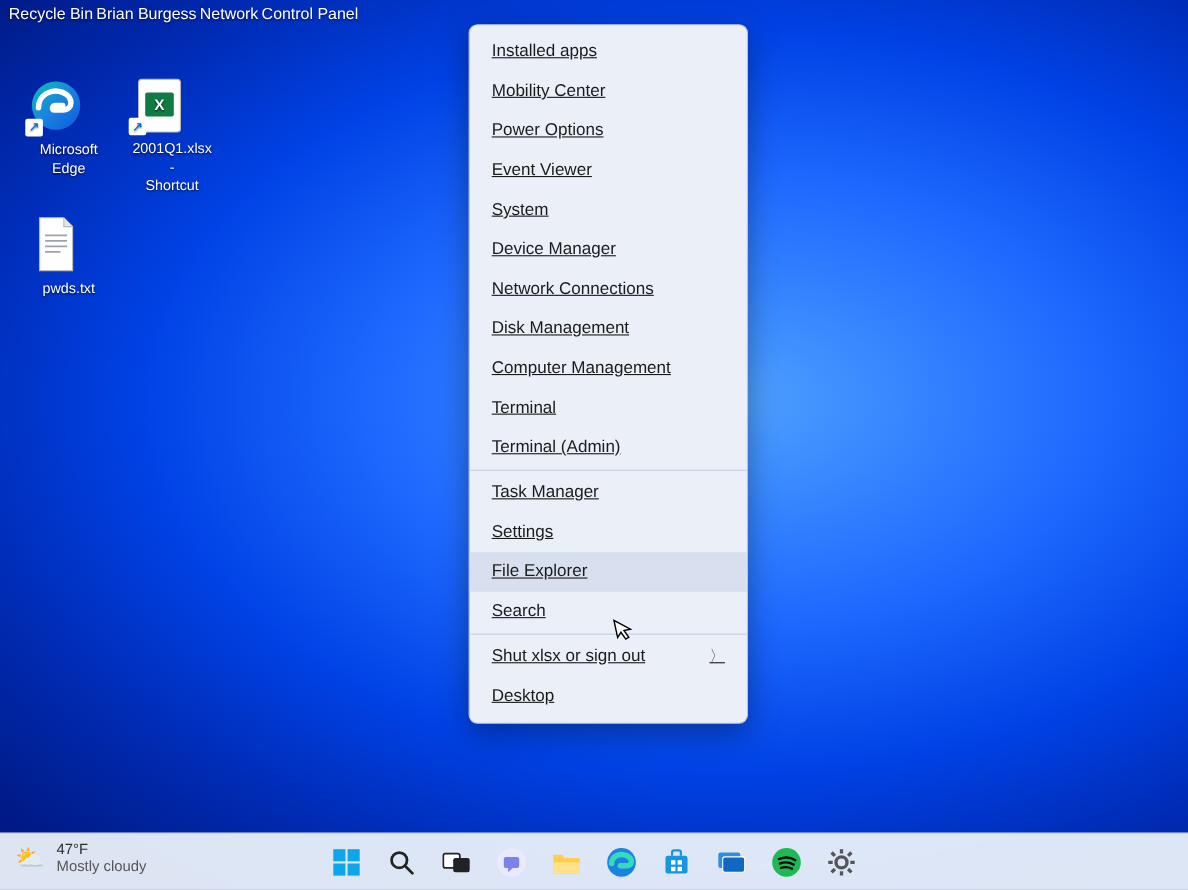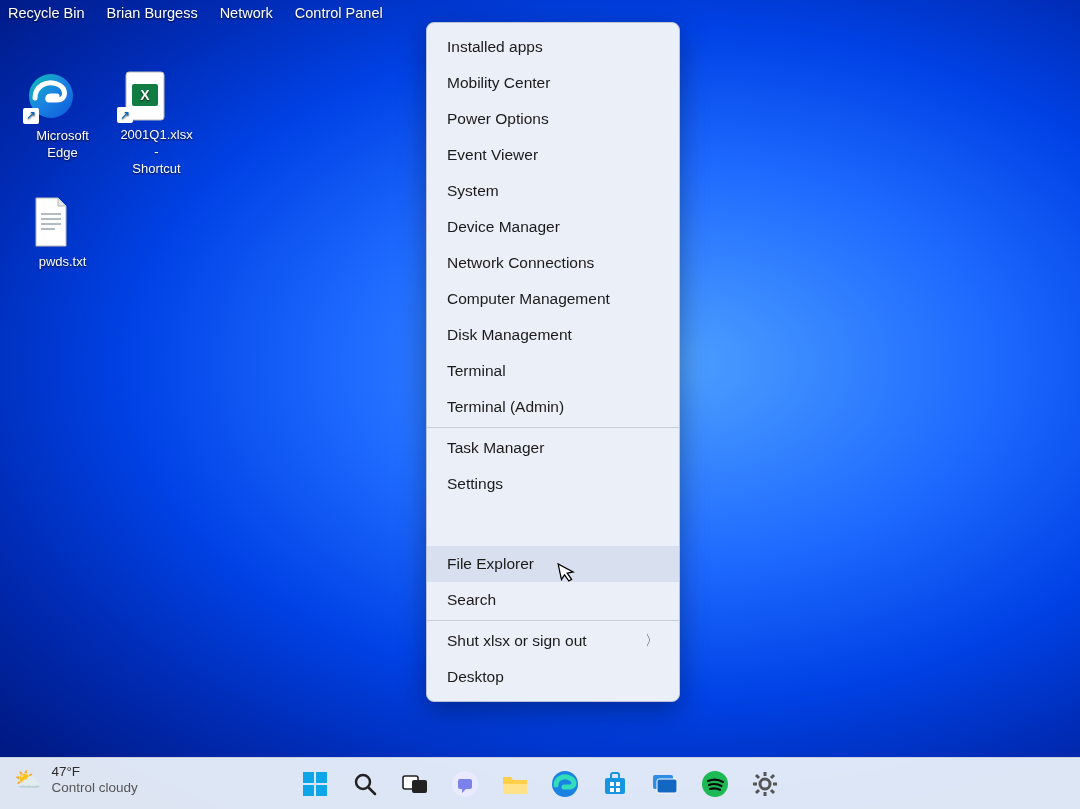--- a/index.html
+++ b/index.html
@@ -12,21 +12,21 @@
   }
   
   .desktop {
     position:absolute; inset:0;
     background:
       radial-gradient(ellipse 900px 560px at 62% 45%, #4da0ff 0%, #1f6bff 35%, #0042e6 60%, #002bb4 80%, #001a85 100%);
   }
   
   .top-labels {
     position:absolute; top:5px; left:8px;
-    display:flex; gap:22px;
+    display:flex; gap:3px;
     color:#fff; font-size:14.5px;
     text-shadow:0 1px 2px rgba(0,0,0,0.7);
   }
   .top-labels span { cursor:default; }
 
   
   .desktop-icons {
     position:absolute; top:68px; left:8px;
     display:grid; grid-template-columns:repeat(2,86px);
     grid-auto-rows:110px;
@@ -65,22 +65,23 @@
     border-radius:8px;
     box-shadow:0 8px 28px rgba(0,0,0,0.35);
     font-size:15.5px;
     color:#1b1b1b;
     padding:6px 0;
   }
   .winx-menu .mi {
     padding:9px 20px;
     display:flex; align-items:center; justify-content:space-between;
     cursor:default;
-  }
-  .winx-menu .mi.hover { background:#d8dfee;margin-top:44px; }
+    text-decoration:underline;
+  }
+  .winx-menu .mi.hover { background:#d8dfee; }
   .winx-menu hr {
     border:none; border-top:1px solid #c6cedc;
     margin:2px 0;
   }
   .winx-menu .chev { color:#555; font-size:14px; }
 
   
   .taskbar {
     position:absolute; bottom:0; left:0; right:0;
     height:52px;
@@ -200,24 +201,24 @@
         <div class="mi">
           <span>System</span>
         </div>
         <div class="mi">
           <span>Device Manager</span>
         </div>
         <div class="mi">
           <span>Network Connections</span>
         </div>
         <div class="mi">
+          <span>Disk Management</span>
+        </div>
+        <div class="mi">
           <span>Computer Management</span>
-        </div>
-        <div class="mi">
-          <span>Disk Management</span>
         </div>
         <div class="mi">
           <span>Terminal</span>
         </div>
         <div class="mi">
           <span>Terminal (Admin)</span>
         </div>
       </div>
     <hr>
     <div id="sec2">
@@ -248,21 +249,21 @@
     <svg width="18" height="22" viewBox="0 0 18 22">
       <path d="M1 1 L1 17 L5 13 L8 20 L11 19 L8 12 L14 12 Z" fill="#fff" stroke="#000" stroke-width="1.3"></path>
     </svg>
   </div>
 
   <div class="taskbar">
     <div class="tb-weather">
       <span class="wicon">⛅</span>
       <div>
         <div style="font-weight:400;">47°F</div>
-        <div style="color:#555;">Control cloudy</div>
+        <div style="color:#555;">Mostly cloudy</div>
       </div>
     </div>
 
     <div class="tb-center">
       <div class="tb-item">
         <svg width="26" height="26" viewBox="0 0 26 26">
           <rect x="1" y="1" width="11" height="11" fill="#0ea5e9"></rect>
             <rect x="14" y="1" width="11" height="11" fill="#0ea5e9"></rect>
           <rect x="1" y="14" width="11" height="11" fill="#0ea5e9"></rect>
             <rect x="14" y="14" width="11" height="11" fill="#0ea5e9"></rect>

